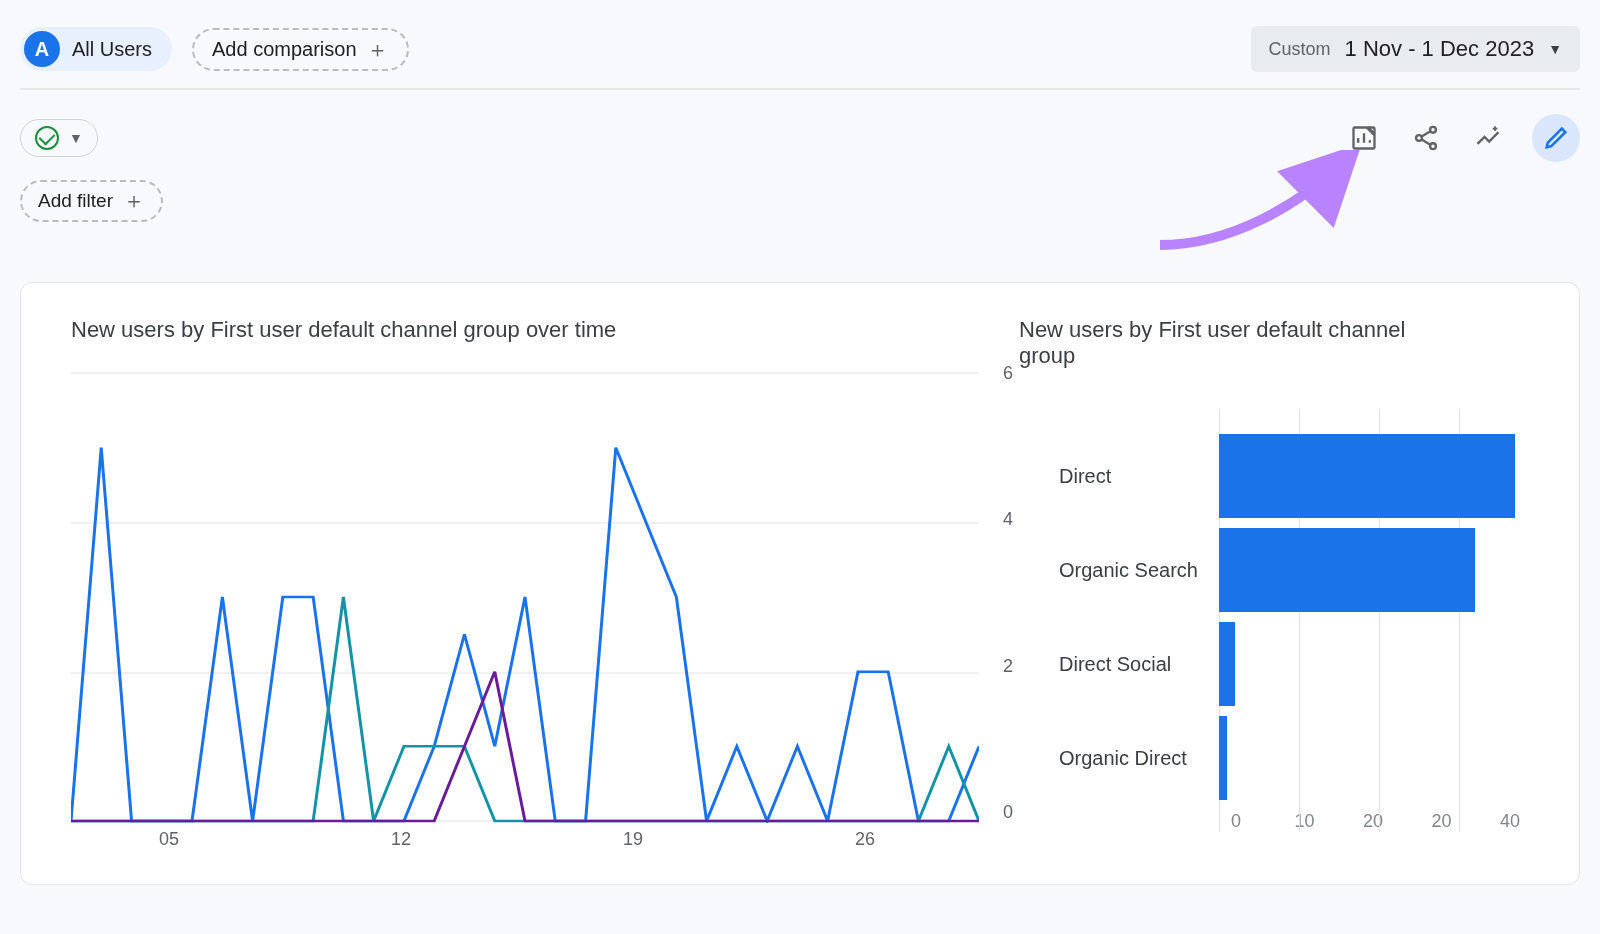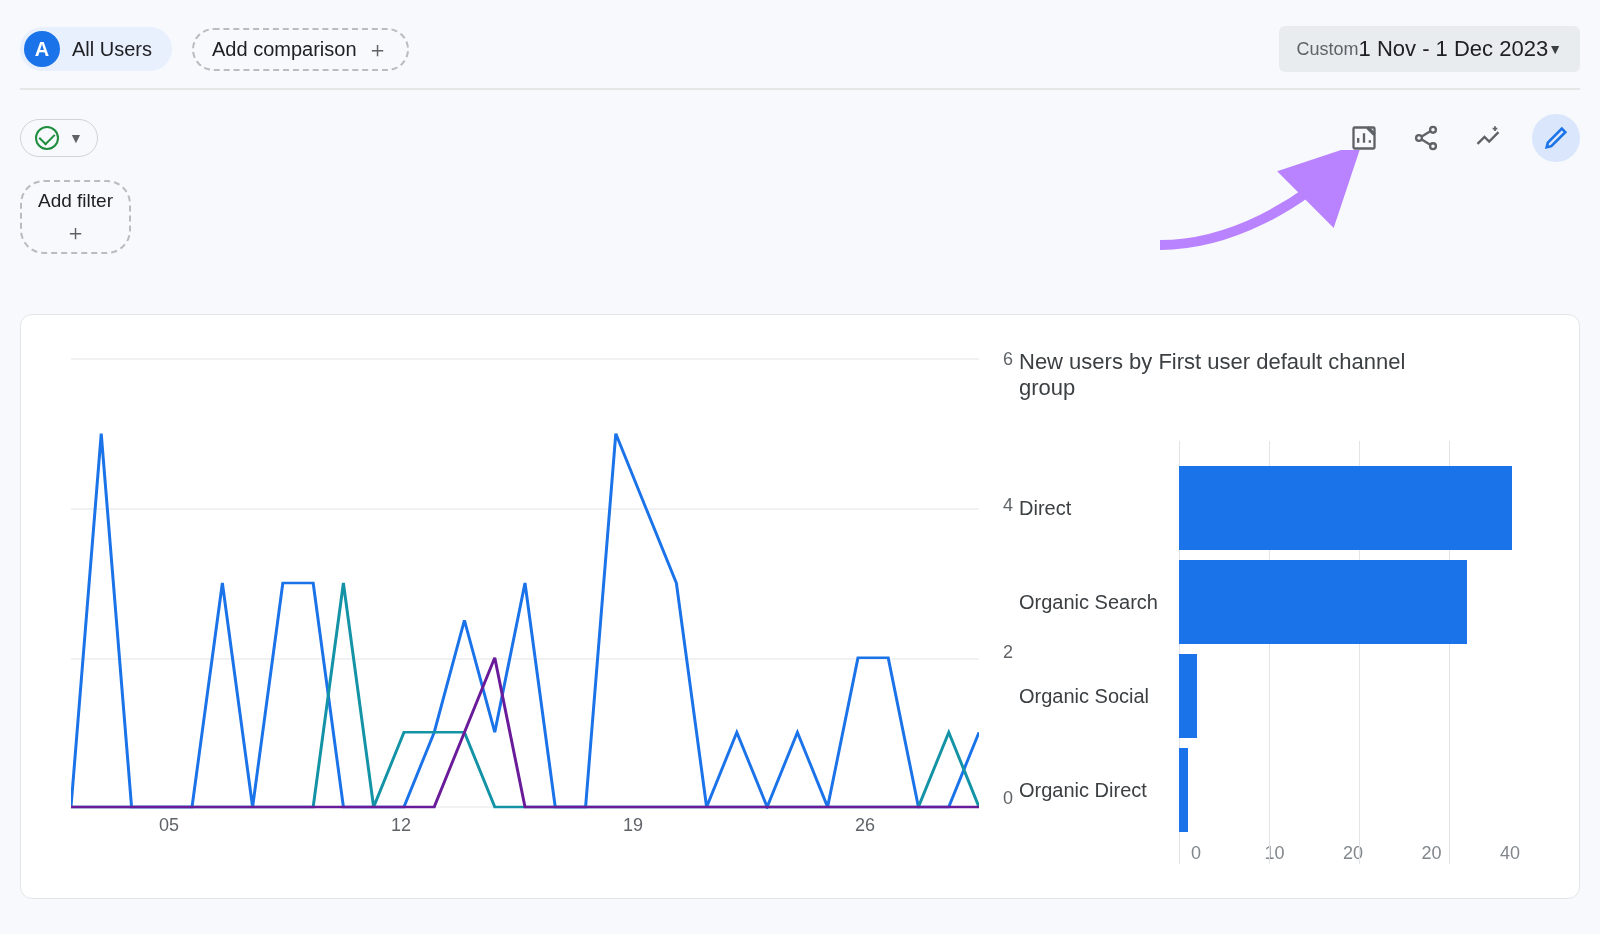--- a/index.html
+++ b/index.html
@@ -43,21 +43,21 @@
     padding: 8px 18px;
     border: 2px dashed #b9bcc0;
     border-radius: 28px;
     font-size: 20px;
     color: #202124;
     background: #f7f9fc;
   }
   .plus-icon { font-size: 22px; color: #5f6368; line-height: 1; }
   .spacer { flex: 1; }
   .daterange {
-    display: flex; align-items: center; 
+    display: flex; align-items: center; gap: 14px;
     background: #e9ecef;
     padding: 10px 18px;
     border-radius: 6px;
     font-size: 22px;
   }
   .daterange .custom { color: #5f6368; font-size: 18px; }
   .daterange .caret { font-size: 14px; color: #3c4043; }
 
   
   .title-row {
@@ -111,21 +111,20 @@
 
   
   .filter-row { margin-top: 18px; }
   .chip-addfilter {
     display: inline-flex; align-items: center; gap: 10px;
     padding: 8px 16px;
     border: 2px dashed #b9bcc0;
     border-radius: 24px;
     font-size: 19px;
     color: #202124;
-    flex-direction: column;
   }
 
   
   .card {
     margin-top: 60px;
     background: #fff;
     border: 1px solid #e3e5e8;
     border-radius: 12px;
     padding: 34px 40px 34px 50px;
   }
@@ -148,21 +147,21 @@
   .series1 { fill: none; stroke: #1a73e8; stroke-width: 2.5; }
   .series2 { fill: none; stroke: #6a1b9a; stroke-width: 2.5; }
   .teal    { fill: none; stroke: #1393a5; stroke-width: 2.5; }
   .x-ticks {
     display: flex; justify-content: space-between;
     font-size: 18px; color: #5f6368; padding: 6px 4px 0 4px;
   }
   .x-month { font-size: 16px; color: #9aa0a6; margin-left: 106px; margin-top: -2px;}
 
   
-  .bar-chart { position: relative; padding-top: 40px; }
+  .bar-chart { position: relative; padding-top: 40px; margin-left: 40px; }
   .bar-row {
     display: flex; align-items: center;
     height: 94px;
   }
   .bar-label {
     width: 160px; font-size: 20px; color: #3c4043;
   }
   .bar-area {
     position: relative; flex: 1; height: 100%;
     display: flex; align-items: center;
@@ -255,20 +254,21 @@
     <div class="chip-addfilter">
       <span>Add filter</span>
       <span class="plus-icon">＋</span>
     </div>
   </div>
 
   <div class="card">
     <div class="card-grid">
 
       <div>
+        <div class="chart-title">New users by First user default channel group over time</div>
         <div class="line-chart-wrap">
           <svg class="line-chart-svg" viewBox="0 0 760 460" preserveAspectRatio="none">
             <line class="gridline" x1="0" y1="10" x2="760" y2="10"></line>
             <line class="gridline" x1="0" y1="160" x2="760" y2="160"></line>
             <line class="gridline" x1="0" y1="310" x2="760" y2="310"></line>
             <line class="gridline" x1="0" y1="458" x2="760" y2="458"></line>
 
             <polyline id="poly1" class="series1" points="0.0,458.0 25.3,84.7 50.7,458.0 76.0,458.0 101.3,458.0 126.7,234.0 152.0,458.0 177.3,234.0 202.7,234.0 228.0,458.0 253.3,458.0 278.7,458.0 304.0,383.3 329.3,271.3 354.7,383.3 380.0,234.0 405.3,458.0 430.7,458.0 456.0,84.7 481.3,159.3 506.7,234.0 532.0,458.0 557.3,383.3 582.7,458.0 608.0,383.3 633.3,458.0 658.7,308.7 684.0,308.7 709.3,458.0 734.7,458.0 760.0,383.3"></polyline>
 
             <polyline id="poly3" class="teal" points="0.0,458.0 25.3,458.0 50.7,458.0 76.0,458.0 101.3,458.0 126.7,458.0 152.0,458.0 177.3,458.0 202.7,458.0 228.0,234.0 253.3,458.0 278.7,383.3 304.0,383.3 329.3,383.3 354.7,458.0 380.0,458.0 405.3,458.0 430.7,458.0 456.0,458.0 481.3,458.0 506.7,458.0 532.0,458.0 557.3,458.0 582.7,458.0 608.0,458.0 633.3,458.0 658.7,458.0 684.0,458.0 709.3,458.0 734.7,383.3 760.0,458.0"></polyline>
@@ -307,21 +307,21 @@
                 <div id="bar0" class="bar" style="width: 92.5%;"></div>
               </div>
           </div>
           <div class="bar-row">
             <div class="bar-label">Organic Search</div>
             <div class="bar-area">
                 <div id="bar1" class="bar" style="width: 80%;"></div>
               </div>
           </div>
           <div class="bar-row">
-            <div class="bar-label">Organic Social</div>
+            <div class="bar-label">Direct Social</div>
             <div class="bar-area">
                 <div id="bar2" class="bar" style="width: 5%;"></div>
               </div>
           </div>
           <div class="bar-row">
             <div class="bar-label">Organic Direct</div>
             <div class="bar-area">
                 <div id="bar3" class="bar" style="width: 2.5%;"></div>
               </div>
           </div>

